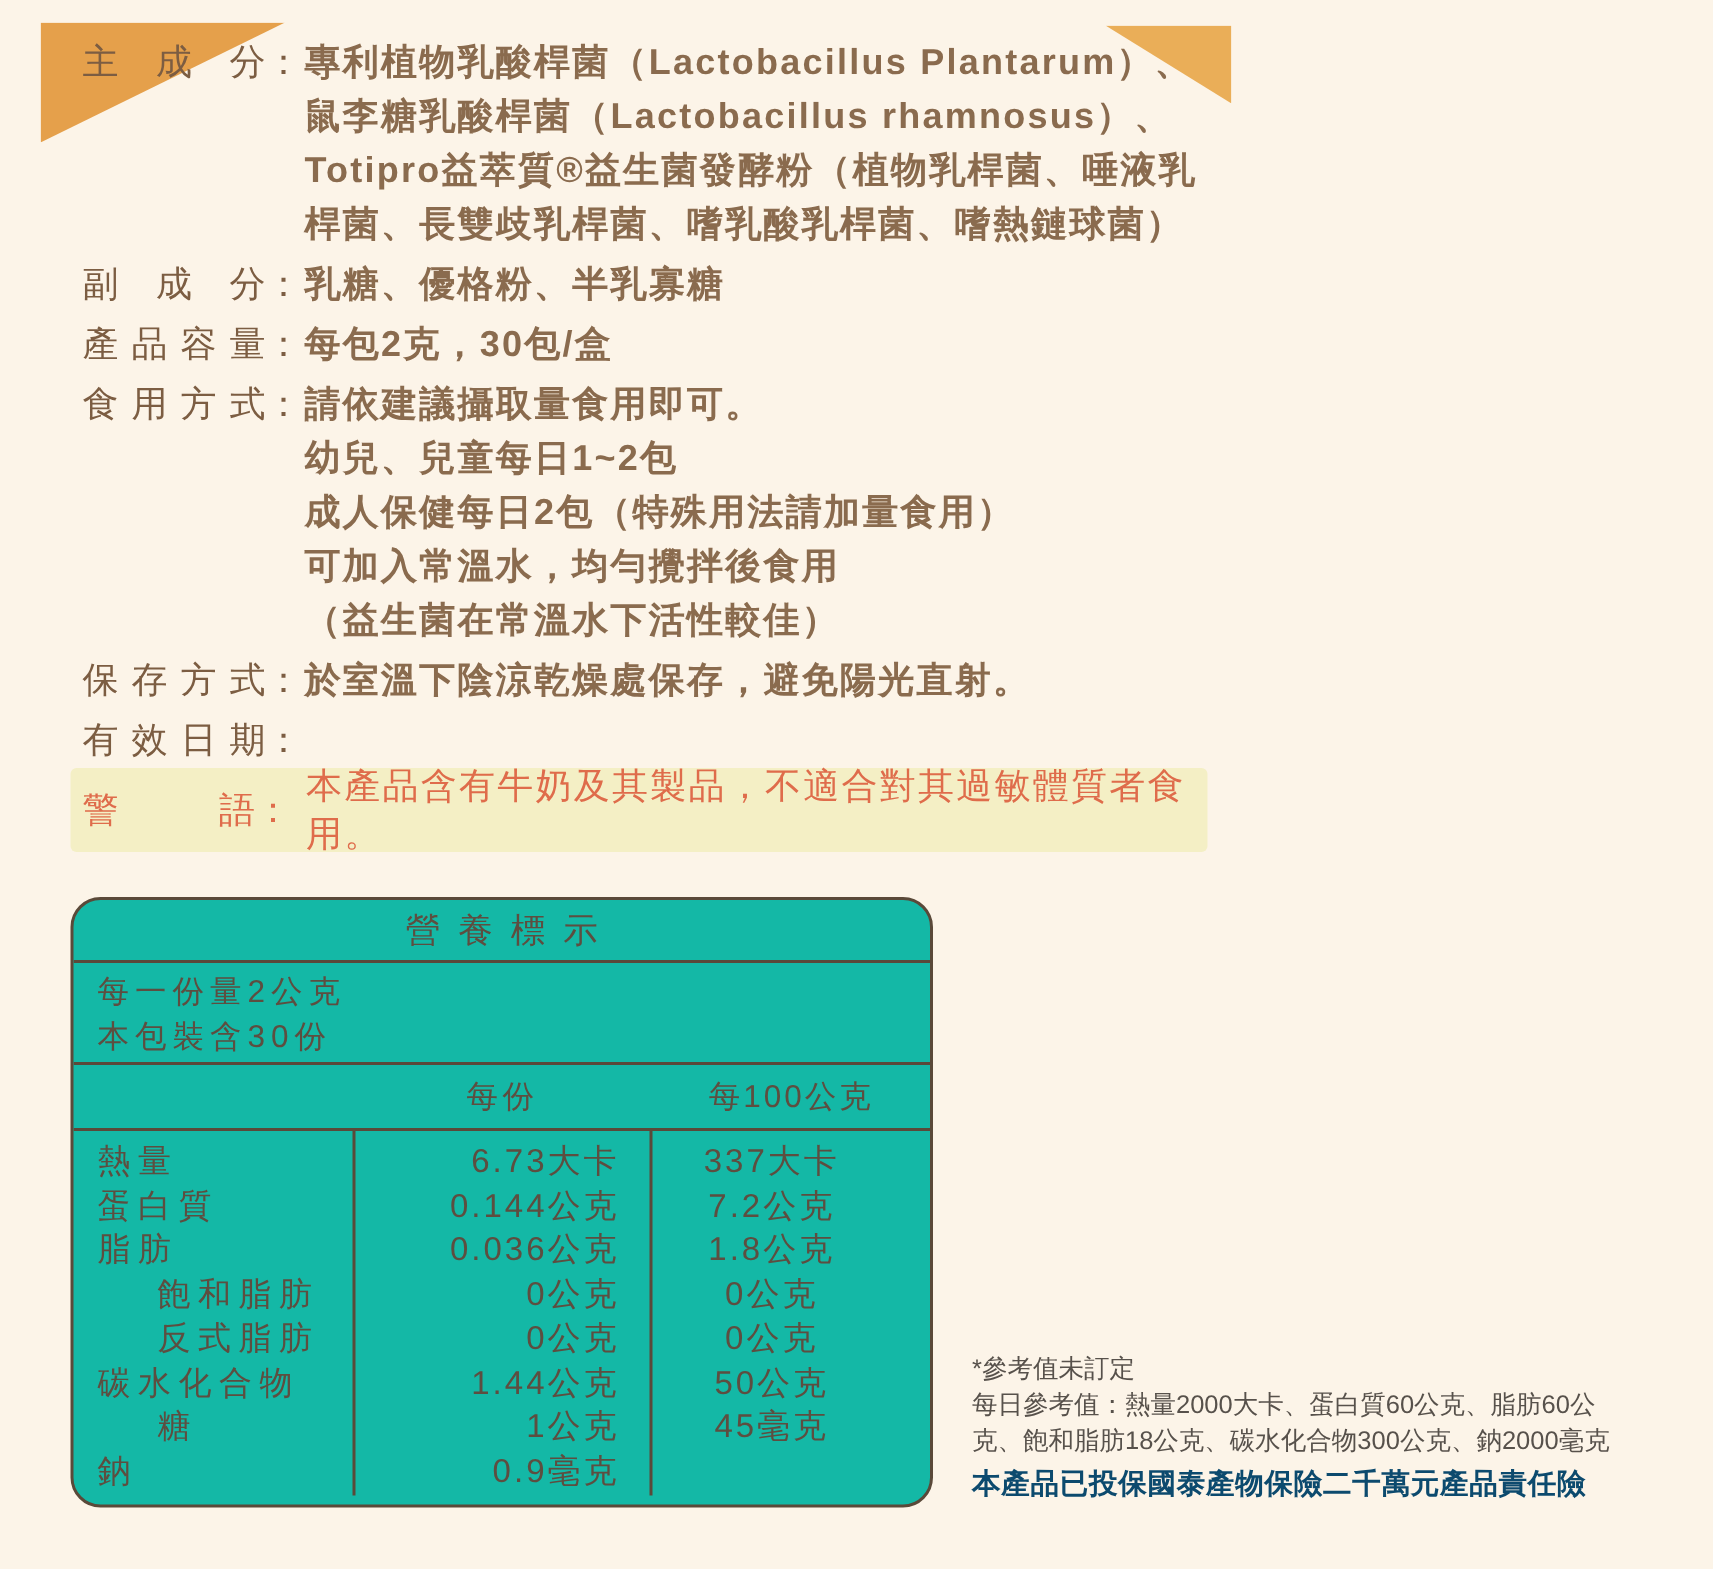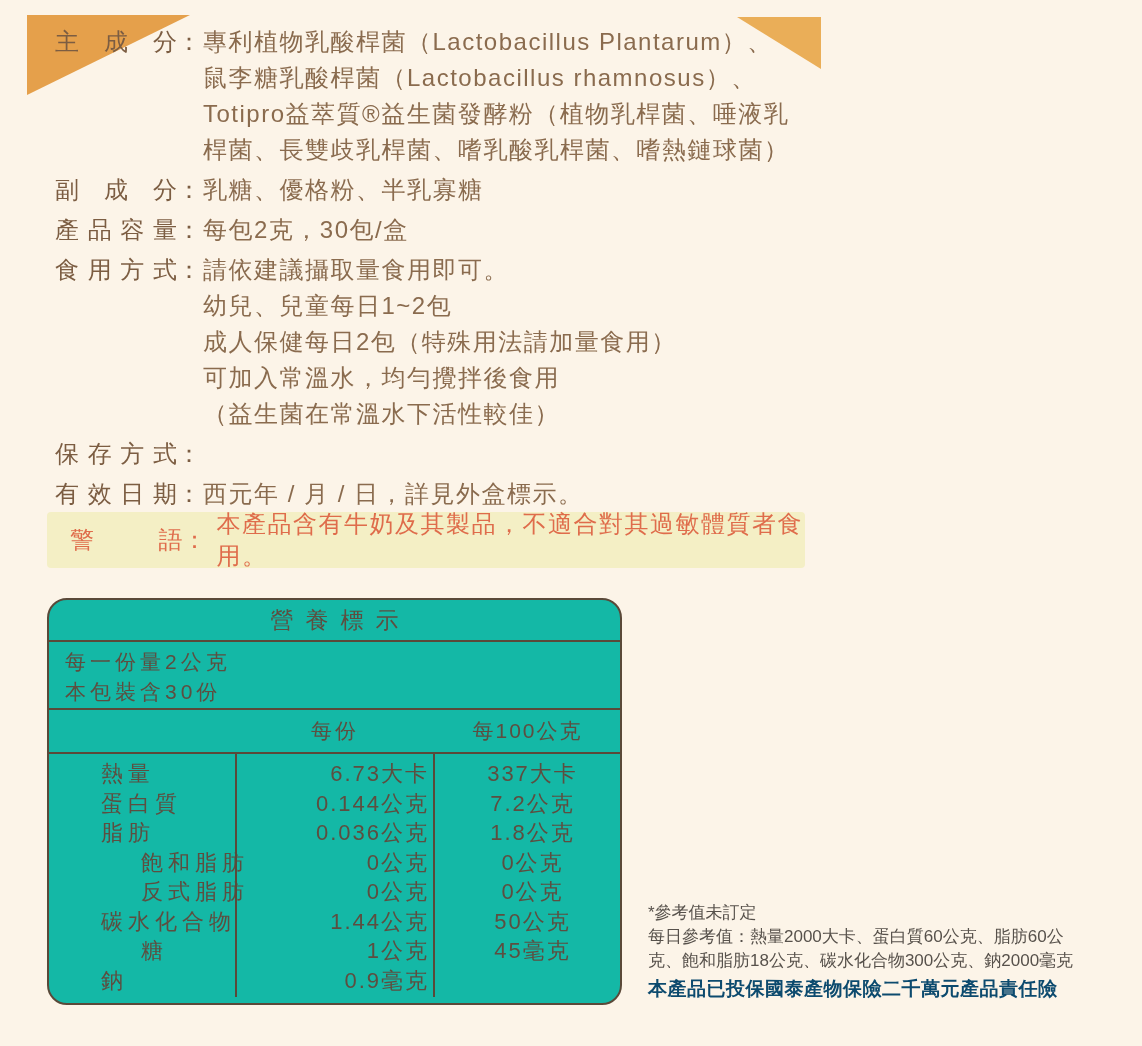--- a/index.html
+++ b/index.html
@@ -22,27 +22,27 @@
 
   
   .info { position: absolute; left: 55px; top: 24px; width: 780px; z-index: 2; }
   .info-row { display: flex; align-items: flex-start; margin-bottom: 4px; }
   .info-label-wrap {
     flex: 0 0 148px; display: flex; color: #7C5D42; font-size: 24px;
     line-height: 36px; font-weight: 500;
   }
   .label-text { display: inline-block; width: 122px; text-align: justify; text-align-last: justify; }
   .info-lines { flex: 1; color: #8A6B4E; font-size: 24px; }
-  .info-line { line-height: 36px; letter-spacing: 1.5px; }
+  .info-line { line-height: 36px; letter-spacing: 1.5px; font-weight: bold; }
 
   
   .warning {
     position: absolute; left: 47px; top: 512px; width: 758px; height: 56px;
     background: #F4EFC5; border-radius: 4px; display: flex; align-items: center;
-    color: #DF6C4B; font-size: 24px; padding-left: 23px;
+    color: #DF6C4B; font-size: 24px; padding-left: 8px;
   }
   .warning .label-text { color: #DF6C4B; }
   .warning-colon { margin-right: 10px; }
   .warning-text { letter-spacing: 1.5px; }
 
   
   .ntable {
     position: absolute; left: 47px; top: 598px; width: 575px; height: 407px;
     border: 2px solid #5A4939; border-radius: 20px; overflow: hidden;
     background: #14b8a6; color: #5D4E40;
@@ -58,24 +58,24 @@
   }
   .nt-head { height: 44px; border-bottom: 2px solid #5A4939; display: flex; font-size: 21px; }
   .nt-head .h1 { width: 186px; }
   .nt-head .h2 { width: 200px; display: flex; align-items: center; justify-content: center; letter-spacing: 3px; }
   .nt-head .h3 { flex: 1; display: flex; align-items: center; justify-content: center; letter-spacing: 2px; }
   .nt-body { display: flex; height: 243px; font-size: 22px; }
   .nt-col { padding-top: 5px; }
   .nt-col1 { width: 186px; }
   .nt-col2 { width: 200px; border-left: 2px solid #5A4939; border-right: 2px solid #5A4939; }
   .nt-col3 { flex: 1; }
-  .nt-cell { line-height: 29.5px; height: 29.5px; white-space: nowrap; margin-left: 36px; }
+  .nt-cell { line-height: 29.5px; height: 29.5px; white-space: nowrap; }
   .nt-col1 .nt-cell { padding-left: 16px; letter-spacing: 5px; }
   .nt-col1 .indent { padding-left: 56px; }
-  .nt-col2 .nt-cell { text-align: right; padding-right: 4px; letter-spacing: 2px; }
+  .nt-col2 .nt-cell { text-align: right; padding-right: 20px; letter-spacing: 2px; }
   .nt-col3 .nt-cell { text-align: center; padding-right: 26px; letter-spacing: 2px; }
 
   
   .footnote { position: absolute; left: 648px; top: 901px; width: 480px; color: #57514B; }
   .fn-line { font-size: 17px; line-height: 24px; }
   .fn-insurance { margin-top: 3px; font-size: 19px; font-weight: bold; color: #0c4a6e; letter-spacing: 0.5px; }
 </style>
 </head>
 <body>
 
@@ -131,29 +131,29 @@
         <div class="info-line">可加入常溫水，均勻攪拌後食用</div>
         <div class="info-line">（益生菌在常溫水下活性較佳）</div>
       </div>
     </div>
 
     <div class="info-row">
       <div class="info-label-wrap">
         <span class="label-text">保存方式</span>
           <span>：</span>
       </div>
+      <div class="info-lines">
+        <div class="info-line">於室溫下陰涼乾燥處保存，避免陽光直射。</div>
+      </div>
     </div>
 
     <div class="info-row">
       <div class="info-label-wrap">
         <span class="label-text">有效日期</span>
           <span>：</span>
-      </div>
-      <div class="info-lines">
-        <div class="info-line">西元年 / 月 / 日，詳見外盒標示。</div>
       </div>
     </div>
 
   </div>
 
   <div class="warning">
     <span class="label-text">警語</span>
       <span class="warning-colon">：</span>
     <span class="warning-text">本產品含有牛奶及其製品，不適合對其過敏體質者食用。</span>
   </div>

